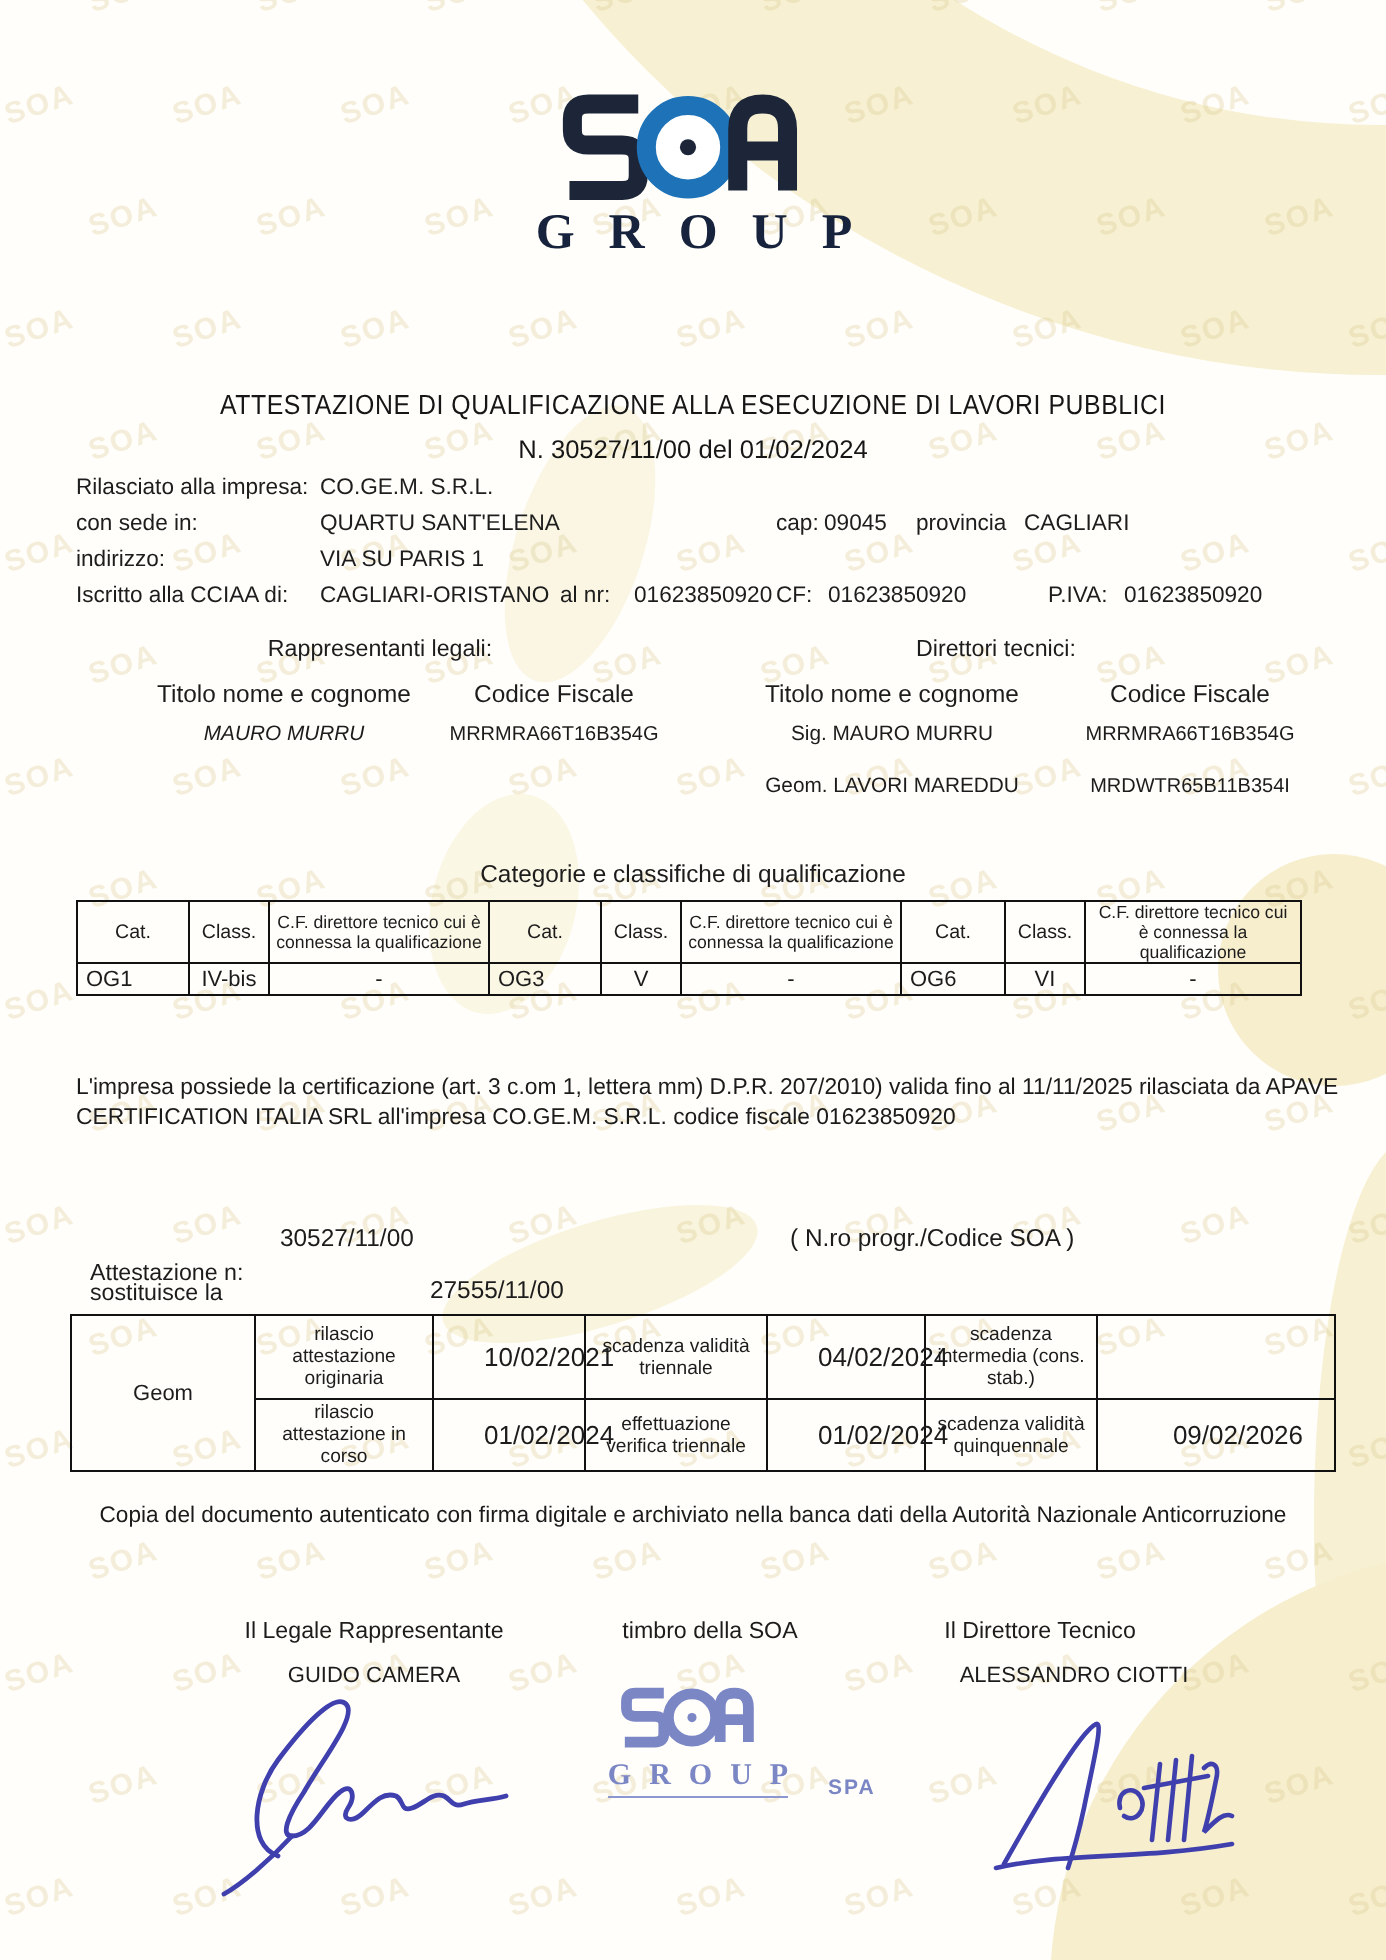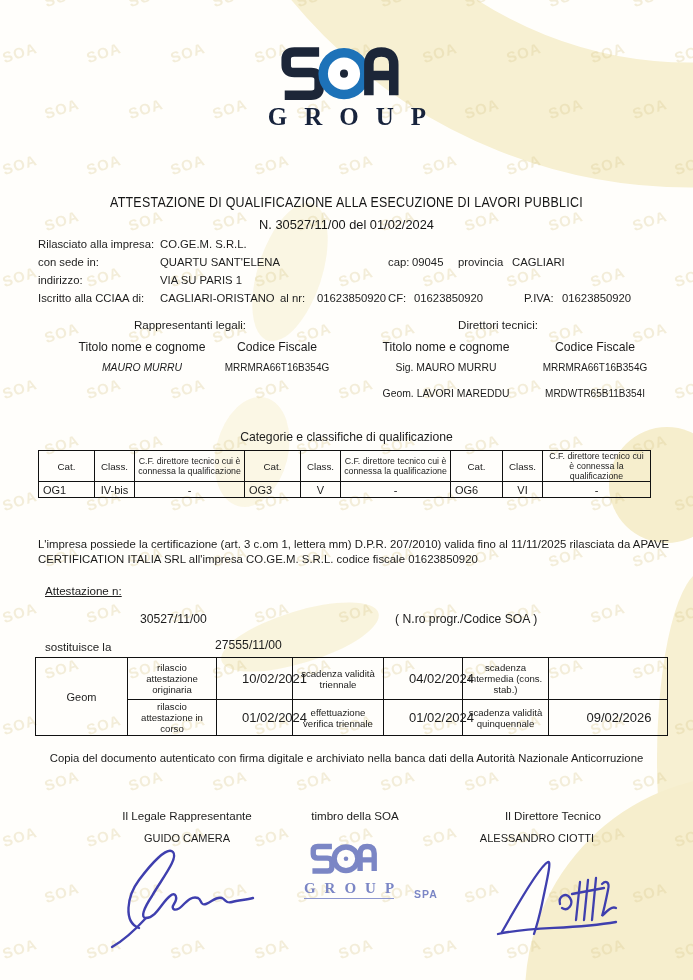--- a/index.html
+++ b/index.html
@@ -327,21 +327,21 @@
         <td class="cf">-</td>
         <td class="cat">OG6</td>
         <td class="cls">VI</td>
         <td class="cf">-</td>
       </tr>
     </tbody>
       </table>
 
     <div class="abs cert" style="left:38px;top:537px;width:632px;">L'impresa possiede la certificazione (art. 3 c.om 1, lettera mm) D.P.R. 207/2010) valida fino al 11/11/2025 rilasciata da APAVE CERTIFICATION ITALIA SRL all'impresa CO.GE.M. S.R.L. codice fiscale 01623850920</div>
 
-    <span class="abs att-label nowrap" style="left:45px;top:584px;text-decoration:underline;">Attestazione n:</span>
+    <span class="abs att-label nowrap" style="left:45px;top:630px;">Attestazione n:</span>
     <span class="abs att-val nowrap" style="left:140px;top:612px;">30527/11/00</span>
     <span class="abs att-val nowrap" style="left:395px;top:612px;">( N.ro progr./Codice SOA )</span>
     <span class="abs att-label nowrap" style="left:45px;top:640px;">sostituisce la</span>
     <span class="abs att-val nowrap" style="left:215px;top:638px;">27555/11/00</span>
 
     <table class="abs date-table" style="left:35px;top:657px;">
       <colgroup>
         <col style="width:92px">
           <col style="width:89px">
           <col style="width:76px">
@@ -369,21 +369,21 @@
         <td class="dateval">09/02/2026</td>
       </tr>
     </tbody>
       </table>
 
     <div class="abs foot-note ctr" style="left:0;top:752px;width:693px;">Copia del documento autenticato con firma digitale e archiviato nella banca dati della Autorità Nazionale Anticorruzione</div>
 
     <div class="abs sig-title ctr" style="left:97px;top:809px;width:180px;">Il Legale Rappresentante</div>
     <div class="abs sig-name ctr" style="left:97px;top:832px;width:180px;">GUIDO CAMERA</div>
     <div class="abs sig-title ctr" style="left:275px;top:809px;width:160px;">timbro della SOA</div>
-    <div class="abs sig-title ctr" style="left:463px;top:809px;width:180px;">Il Direttore Tecnico</div>
+    <div class="abs sig-title ctr" style="left:430px;top:809px;width:180px;">Il Direttore Tecnico</div>
     <div class="abs sig-name ctr" style="left:447px;top:832px;width:180px;">ALESSANDRO CIOTTI</div>
 
     <svg class="abs" style="left:105px;top:838px;" width="160" height="112" viewBox="0 0 160 112">
       <g fill="none" stroke="#3f3fae" stroke-width="2.4" stroke-linecap="round">
         <path d="M 34 90 C 18 84 22 58 34 42 C 46 26 62 8 68 14 C 74 20 56 42 47 58 C 39 70 35 80 41 80 C 51 80 57 64 65 58 C 71 53 73 60 69 66 C 65 72 71 74 77 68 C 83 62 87 58 93 60 C 97 62 95 68 101 66 C 107 64 111 58 117 60 C 121 62 121 66 127 64 C 133 62 141 62 148 60"></path>
         <path d="M 41 80 C 30 92 16 104 7 109"></path>
       </g>
     </svg>
 
     <div class="abs stamp" style="left:290px;top:842px;width:160px;height:66px;">

